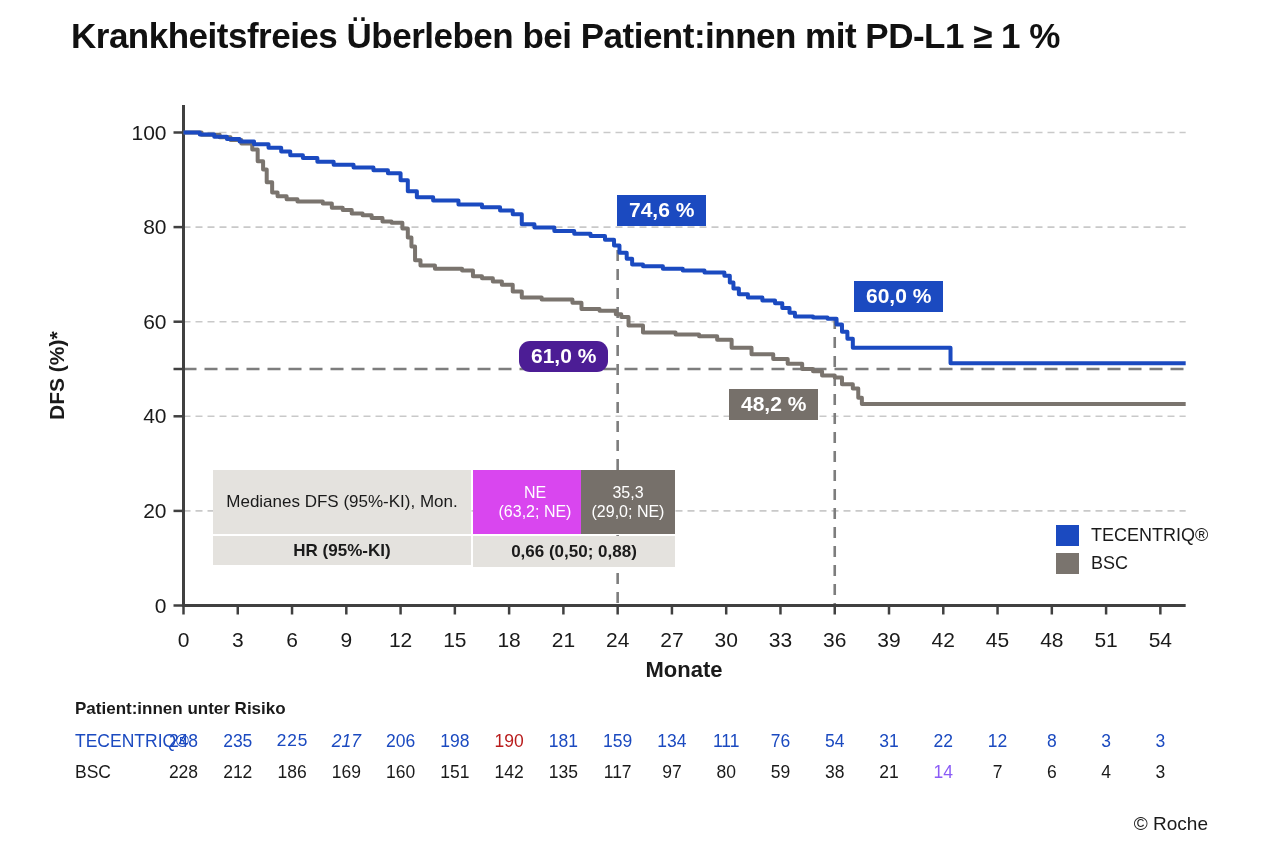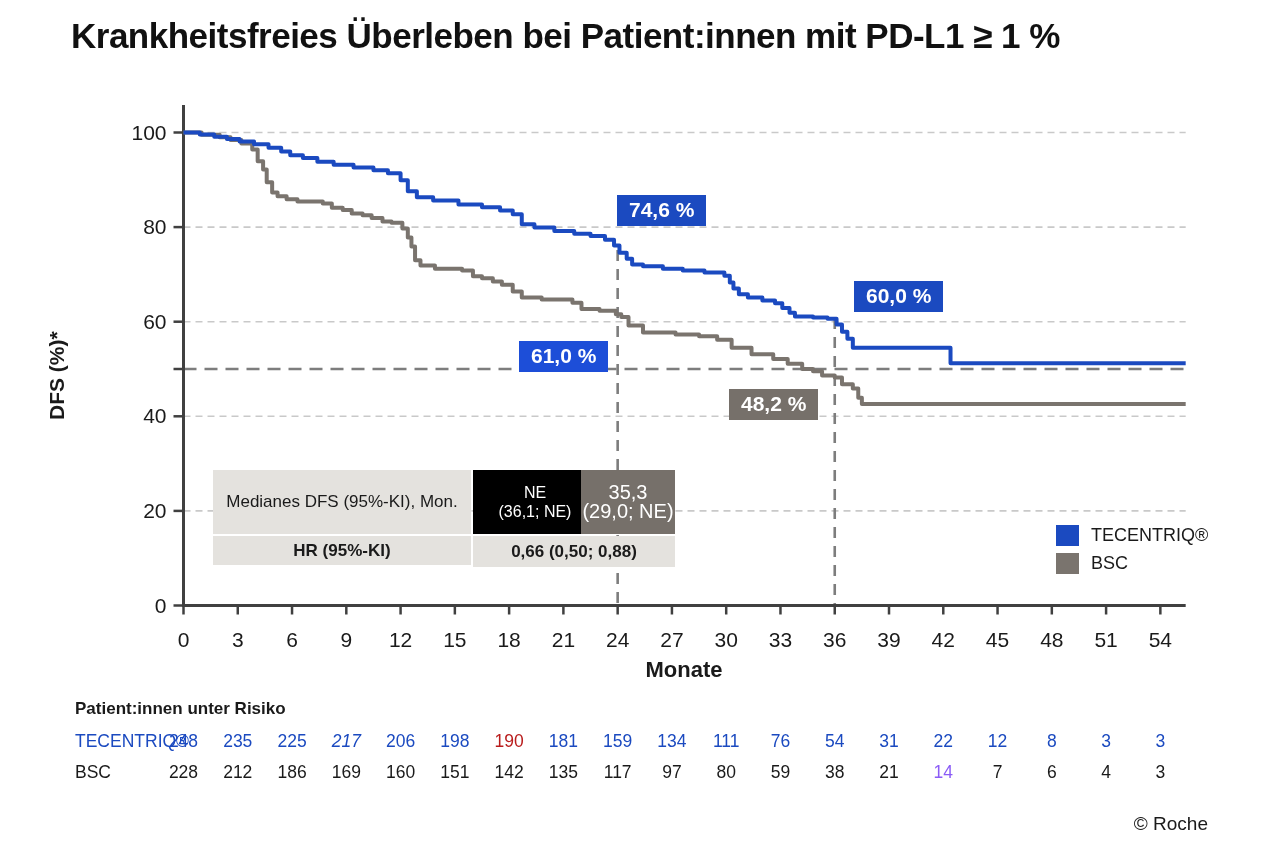--- a/index.html
+++ b/index.html
@@ -21,21 +21,21 @@
     font-size:22px;font-weight:bold;
   }
   .ann{
     position:absolute;color:#fff;font-size:21px;font-weight:bold;
     padding:3px 12px 4px 12px;line-height:24px;white-space:nowrap;
   }
   .stats-table{position:absolute;left:213px;top:470px;width:462px;font-size:17px;}
   .st-cell{position:absolute;display:flex;align-items:center;justify-content:center;text-align:center;}
   .st-light{background:#e4e2de;color:#1a1a1a;}
   .st-blue{color:#fff;font-size:16px;line-height:19px;}
-  .st-gray{color:#fff;font-size:20px;line-height:19px;}
+  .st-gray{color:#fff;font-size:16px;line-height:19px;}
   .legend{position:absolute;left:1056px;top:525px;}
   .legend-row{display:flex;align-items:center;margin-bottom:7px;}
   .legend-swatch{width:23px;height:21px;margin-right:12px;flex:0 0 auto;}
   .legend-label{font-size:18px;color:#1a1a1a;white-space:nowrap;}
   .risk-heading{position:absolute;left:75px;top:699px;font-size:17px;font-weight:bold;}
   .risk-row-label{position:absolute;left:75px;font-size:17.5px;white-space:nowrap;}
   .risk-num{position:absolute;width:56px;text-align:center;font-size:17.5px;}
   .copyright{position:absolute;right:72px;top:813px;font-size:19px;color:#1a1a1a;}
 </style>
 </head>
@@ -110,29 +110,29 @@
       <path d="M 183.5 132.49999999999994 H 201.59 V 134.86499999999995 H 219.68 V 137.22999999999996 H 230.534 V 140.06799999999993 H 241.388 V 143.37899999999996 H 252.242 V 149.5279999999999 H 257.669 V 161.35299999999995 H 263.096 V 169.39399999999995 H 266.714 V 182.16499999999996 H 272.141 V 192.57099999999997 H 277.568 V 196.35499999999996 H 286.613 V 199.19299999999993 H 297.467 V 201.55799999999994 H 322.793 V 203.45 H 331.83799999999997 V 207.707 H 342.692 V 210.072 H 351.737 V 213.38299999999992 H 362.591 V 215.27499999999998 H 371.63599999999997 V 218.11299999999994 H 382.49 V 221.42399999999998 H 391.53499999999997 V 222.84299999999996 H 402.389 V 228.51899999999995 H 407.81600000000003 V 237.50599999999997 H 411.43399999999997 V 246.49299999999994 H 415.052 V 260.21 H 420.479 V 265.41299999999995 H 434.951 V 268.72399999999993 H 462.086 V 270.616 H 472.94 V 276.292 H 481.985 V 278.18399999999997 H 492.839 V 281.49499999999995 H 501.884 V 284.806 H 512.738 V 291.42799999999994 H 521.7829999999999 V 297.577 H 541.682 V 299.46899999999994 H 572.435 V 302.78 H 581.48 V 308.929 H 599.5699999999999 V 310.82099999999997 H 615.851 V 314.13199999999995 H 621.278 V 316.96999999999997 H 628.514 V 325.484 H 642.986 V 332.57899999999995 H 675.548 V 334.471 H 699.0649999999999 V 336.363 H 717.155 V 339.674 H 731.627 V 347.715 H 751.526 V 354.337 H 773.234 V 359.067 H 787.706 V 363.79699999999997 H 802.178 V 369 H 813.0319999999999 V 371.365 H 822.077 V 375.62199999999996 H 834.74 V 377.51399999999995 H 841.976 V 384.13599999999997 H 852.83 V 388.39300000000003 H 858.257 V 397.85299999999995 H 861.875 V 404.00199999999995 H 1185.686 V 404.00199999999995 H 1185.686" fill="none" stroke="#7a746e" stroke-width="4" stroke-linejoin="round"></path>
       <path d="M 183.5 132.49999999999994 H 199.781 V 134.392 H 214.253 V 136.757 H 226.916 V 139.12199999999996 H 239.579 V 141.48699999999997 H 254.051 V 144.32499999999993 H 268.523 V 147.63599999999997 H 281.18600000000004 V 151.41999999999996 H 290.231 V 155.20399999999995 H 302.894 V 158.04199999999997 H 317.366 V 161.82599999999996 H 333.64700000000005 V 164.66399999999993 H 353.546 V 167.502 H 373.445 V 170.33999999999997 H 387.91700000000003 V 173.17799999999994 H 400.58 V 180.2729999999999 H 407.81600000000003 V 191.152 H 416.861 V 197.301 H 433.14200000000005 V 200.61199999999997 H 458.46799999999996 V 204.39599999999996 H 481.985 V 207.23399999999992 H 500.075 V 210.54499999999996 H 512.738 V 214.32899999999995 H 521.7829999999999 V 224.262 H 534.4459999999999 V 227.57299999999992 H 554.345 V 230.88399999999996 H 574.244 V 233.72199999999998 H 590.525 V 236.087 H 604.9970000000001 V 239.87099999999998 H 614.042 V 245.54699999999997 H 619.469 V 252.642 H 626.7049999999999 V 258.791 H 632.1320000000001 V 264.467 H 642.986 V 266.359 H 662.885 V 268.72399999999993 H 682.7840000000001 V 270.616 H 704.492 V 272.5079999999999 H 724.391 V 275.81899999999996 H 729.818 V 282.441 H 733.4359999999999 V 288.59 H 738.8629999999999 V 294.26599999999996 H 747.908 V 297.577 H 762.38 V 300.41499999999996 H 775.043 V 303.253 H 782.279 V 307.983 H 789.515 V 312.71299999999997 H 794.9419999999999 V 316.49699999999996 H 813.0319999999999 V 317.443 H 827.504 V 318.86199999999997 H 836.549 V 324.53799999999995 H 841.976 V 331.633 H 847.403 V 338.728 H 852.83 V 347.715 H 950.516 V 363.32399999999996 H 1185.686 V 363.32399999999996 H 1185.686" fill="none" stroke="#1b4ac0" stroke-width="4" stroke-linejoin="round"></path>
     </svg>
 
   <div class="y-axis-title">DFS (%)*</div>
   <div class="x-axis-title">Monate</div>
 
   <div id="annotations">
       <div class="ann" style="left: 617px; top: 195px; background: rgb(27, 74, 192);">74,6 %</div>
       <div class="ann" style="left: 854px; top: 281px; background: rgb(27, 74, 192);">60,0 %</div>
-      <div class="ann" style="left: 519px; top: 341px; background: #1d4ed8;">61,0 %</div>
+      <div class="ann" style="left: 519px; top: 341px; background: #4c1d95; border-radius: 11px;">61,0 %</div>
       <div class="ann" style="left: 729px; top: 389px; background: rgb(118, 112, 106);">48,2 %</div>
     </div>
 
   <div class="stats-table">
     <div class="st-cell st-light" style="left:0;top:0;width:258px;height:64px;">Medianes DFS (95%-KI), Mon.</div>
-    <div class="st-cell st-blue" style="left:260px;top:0;width:124px;height:64px;background:#000000;flex-direction:column;">
+    <div class="st-cell st-blue" style="left:260px;top:0;width:124px;height:64px;background:#d946ef;flex-direction:column;">
       <span>NE</span>
-      <span>(36,1; NE)</span>
+      <span>(63,2; NE)</span>
     </div>
     <div class="st-cell st-gray" style="left:368px;top:0;width:94px;height:64px;background:#76706a;flex-direction:column;">
       <span>35,3</span>
       <span>(29,0; NE)</span>
     </div>
     <div class="st-cell st-light" style="left:0;top:66px;width:258px;height:29px;font-weight:bold;">HR (95%-KI)</div>
     <div class="st-cell st-light" style="left:260px;top:66px;width:202px;height:31px;font-weight:bold;">0,66 (0,50; 0,88)</div>
   </div>
 
   <div class="legend">
@@ -144,21 +144,21 @@
       <span class="legend-swatch" style="background:#7a746e;"></span>
       <span class="legend-label">BSC</span>
     </div>
   </div>
 
   <div class="risk-heading">Patient:innen unter Risiko</div>
   <div id="risk-rows">
       <div class="risk-row-label" style="top: 731px; color: rgb(27, 74, 192);">TECENTRIQ®</div>
       <span class="risk-num" style="left: 155.5px; top: 731px; color: rgb(27, 74, 192);">248</span>
       <span class="risk-num" style="left: 209.77px; top: 731px; color: rgb(27, 74, 192);">235</span>
-      <span class="risk-num" style="left: 264.04px; top: 731px; color: rgb(27, 74, 192);">225</span>
+      <span class="risk-num" style="left: 264.04px; top: 731px; color: rgb(27, 74, 192); font-family: Liberation Mono, monospace;">225</span>
       <span class="risk-num" style="left: 318.31px; top: 731px; color: rgb(27, 74, 192); font-style: italic;">217</span>
       <span class="risk-num" style="left: 372.58px; top: 731px; color: rgb(27, 74, 192);">206</span>
       <span class="risk-num" style="left: 426.85px; top: 731px; color: rgb(27, 74, 192);">198</span>
       <span class="risk-num" style="left: 481.12px; top: 731px; color: #b91c1c;">190</span>
       <span class="risk-num" style="left: 535.39px; top: 731px; color: rgb(27, 74, 192);">181</span>
       <span class="risk-num" style="left: 589.66px; top: 731px; color: rgb(27, 74, 192);">159</span>
       <span class="risk-num" style="left: 643.93px; top: 731px; color: rgb(27, 74, 192);">134</span>
       <span class="risk-num" style="left: 698.2px; top: 731px; color: rgb(27, 74, 192);">111</span>
       <span class="risk-num" style="left: 752.47px; top: 731px; color: rgb(27, 74, 192);">76</span>
       <span class="risk-num" style="left: 806.74px; top: 731px; color: rgb(27, 74, 192);">54</span>

